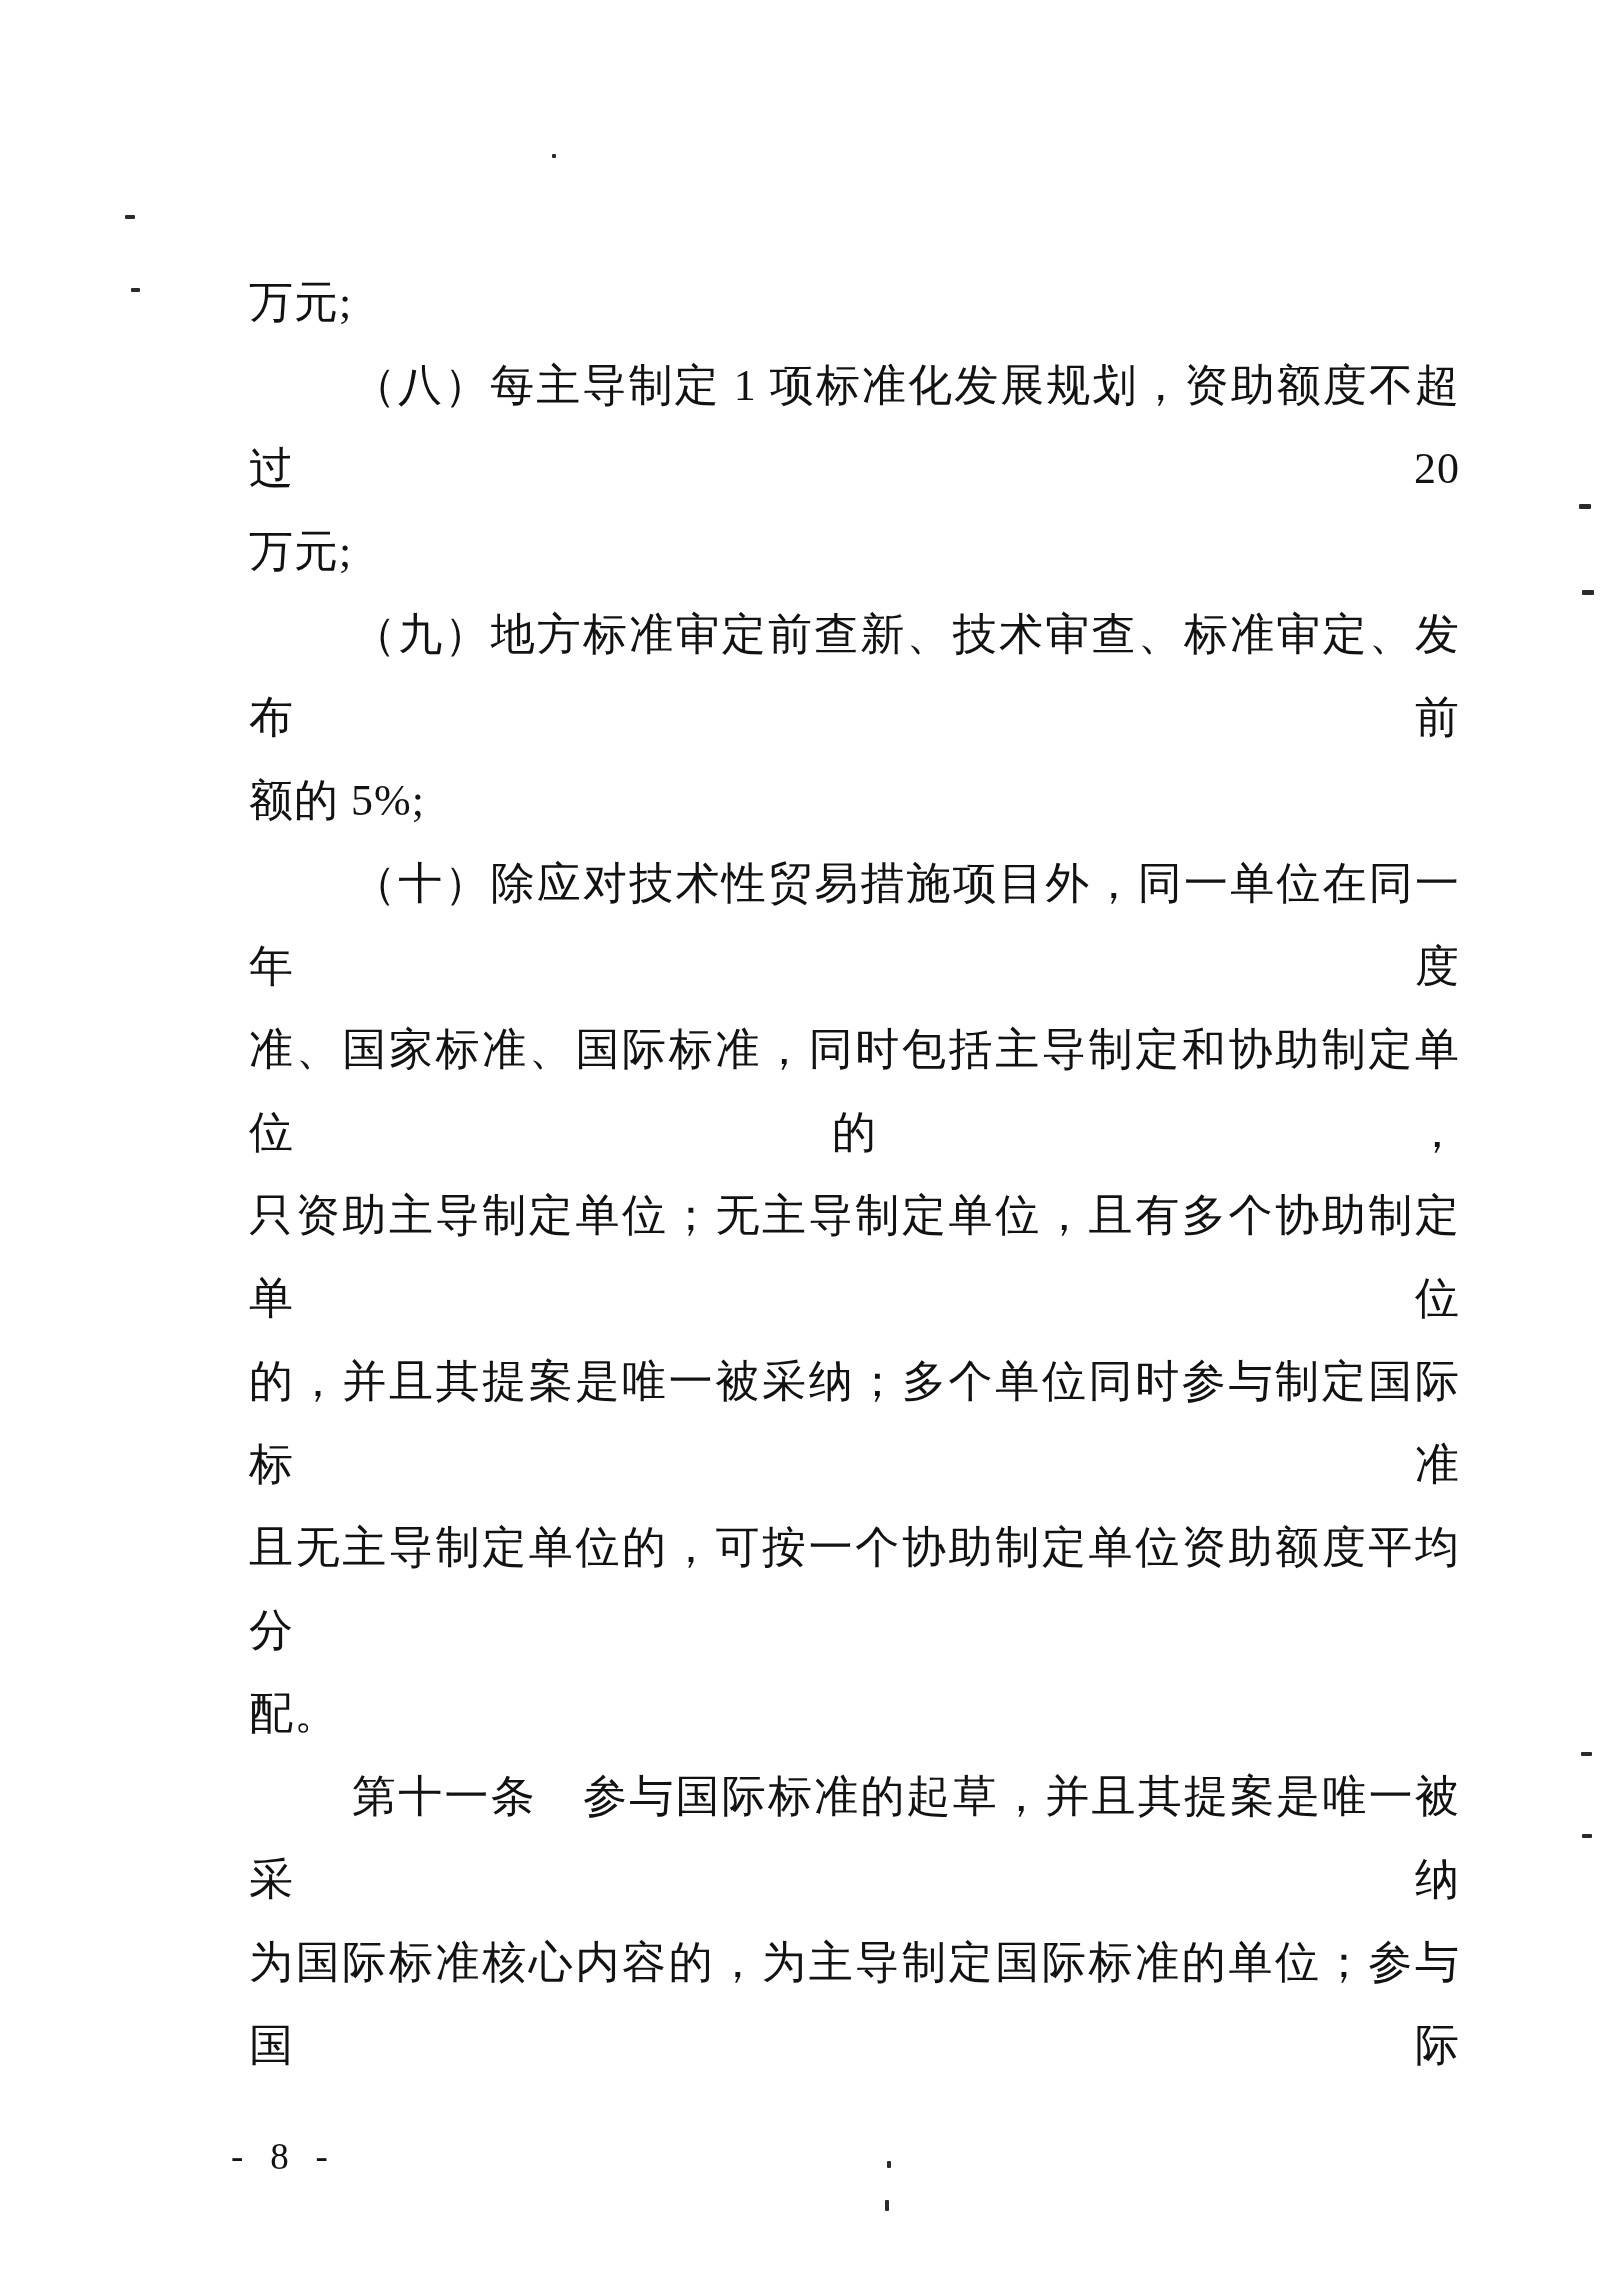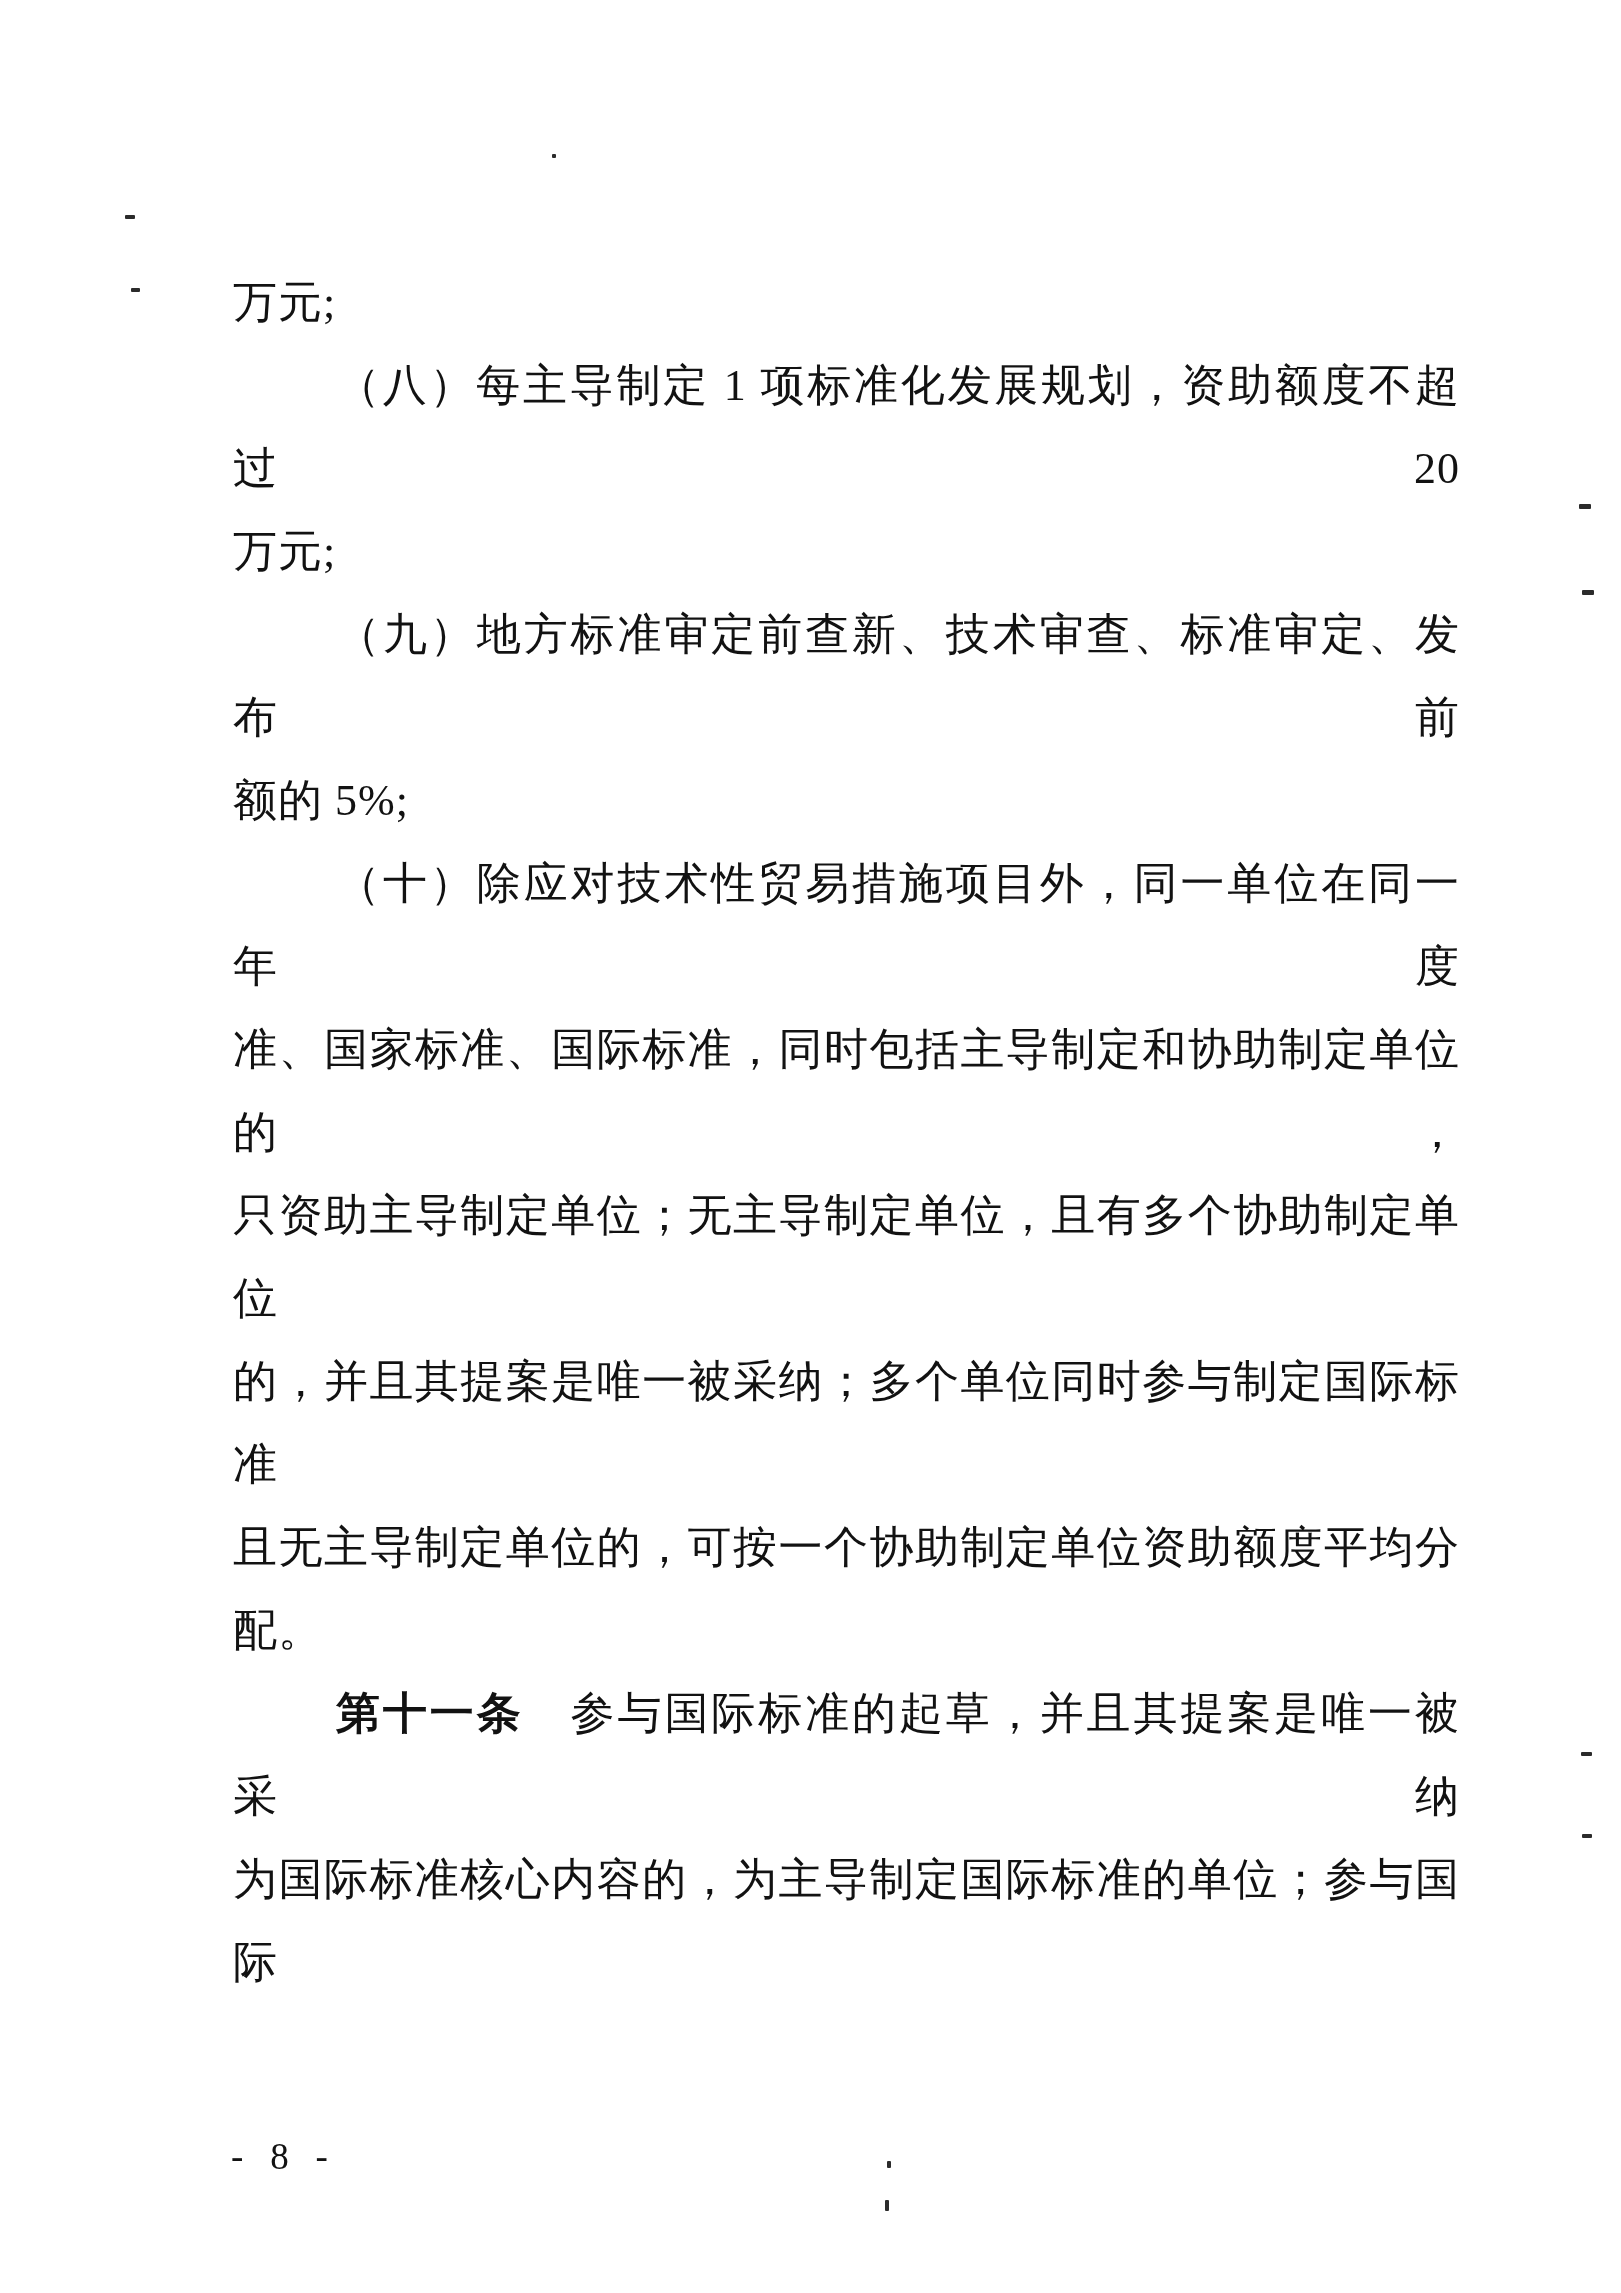--- a/index.html
+++ b/index.html
@@ -17,29 +17,30 @@
     left: 233px;
     top: 261px;
     width: 1227px;
     font-size: 44px;
     line-height: 83px;
     letter-spacing: 1px;
   }
   .line {
     text-align: left;
     text-align-last: left;
+    margin-left: 16px;
   }
   .line.just {
     text-align: justify;
     text-align-last: justify;
   }
   .line.indent {
     text-indent: 103px;
   }
-  .bold { font-weight: 700; }
+  .bold { font-weight: 400; }
   .footer {
     position: absolute;
     left: 231px;
     top: 2135px;
     font-size: 37px;
     letter-spacing: 2.9px;
     word-spacing: 11.8px;
     color: #121212;
   }
   .speck {

